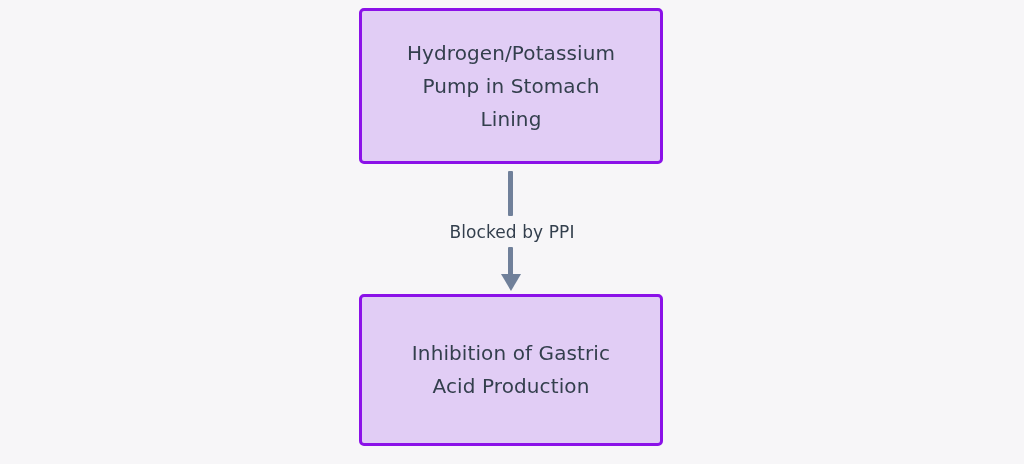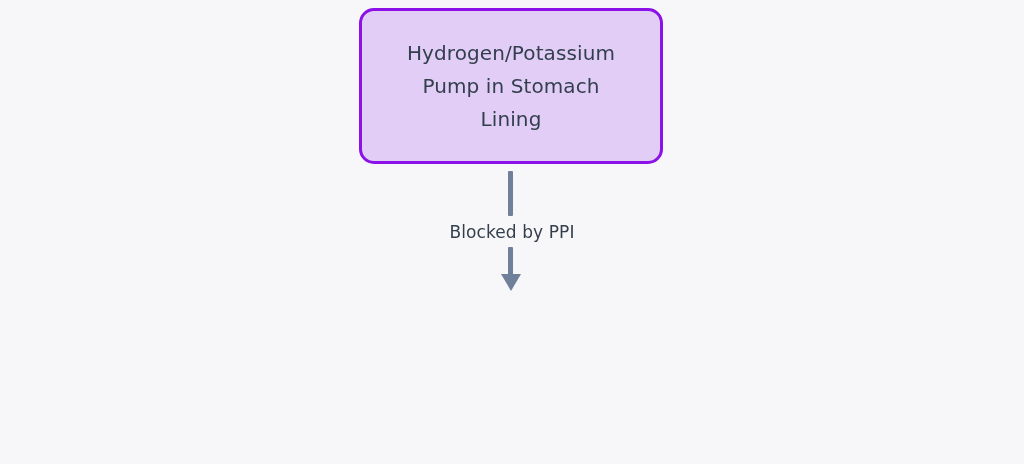--- a/index.html
+++ b/index.html
@@ -19,21 +19,21 @@
     width: 1024px;
     height: 464px;
   }
 
   
   .node {
     position: absolute;
     box-sizing: border-box;
     background: #e1cdf5;
     border: 3px solid #8b11e8;
-    border-radius: 15px;
+    border-radius: 5px;
     display: flex;
     align-items: center;
     justify-content: center;
   }
   .node-label {
     color: #333f4d;
     font-size: 20px;
     line-height: 33px;
     text-align: center;
     letter-spacing: 0.1px;
@@ -118,14 +118,18 @@
 
   <div id="edge-group">
     <div class="edge-line" id="edge-line-upper"></div>
     <div class="edge-line" id="edge-line-lower"></div>
     <div id="edge-arrowhead"></div>
     <div id="edge-label">
       <span id="edge-label-text">Blocked by PPI</span>
     </div>
   </div>
 
+  <div class="node" id="node-target">
+    <div class="node-label">Inhibition of Gastric
+Acid Production</div>
+  </div>
 
 </div>
 
 </body></html>

